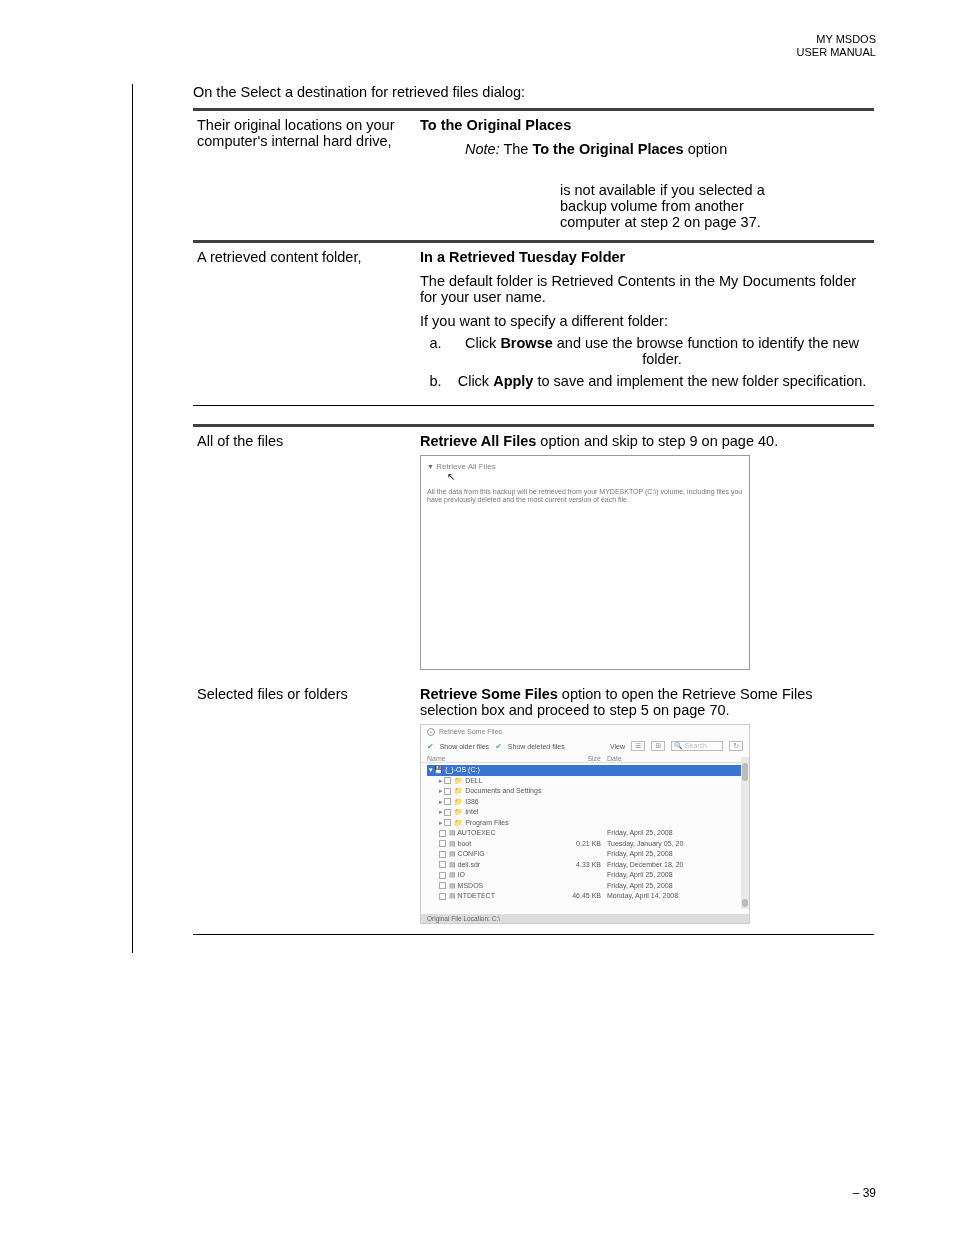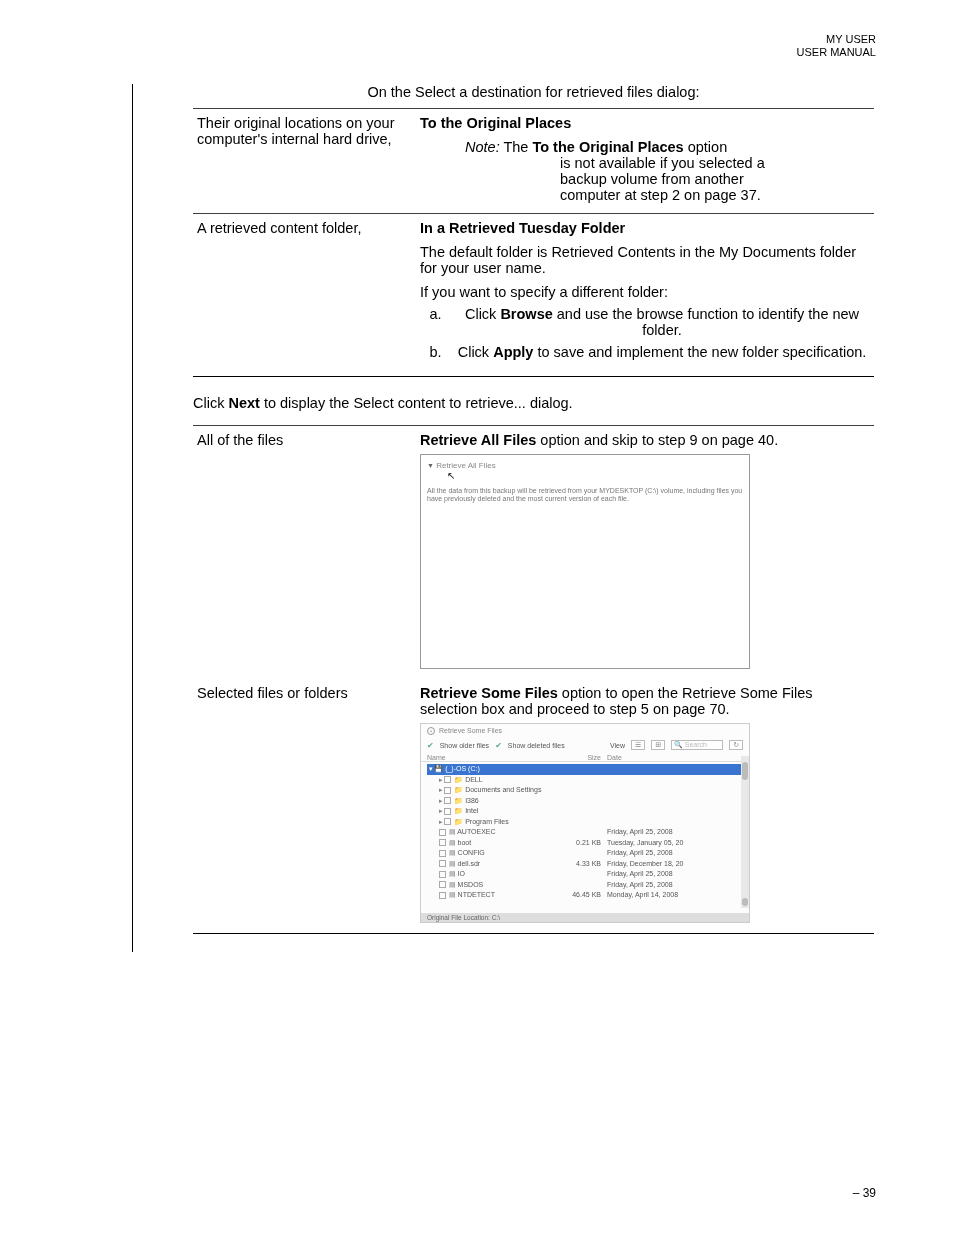--- a/index.html
+++ b/index.html
@@ -21,46 +21,46 @@
     line-height: 1.2;
   }
   .content {
     position: absolute;
     top: 84px;
     left: 132px;
     width: 742px;
     border-left: 1px solid #000;
     padding-left: 60px;
   }
-  .intro { margin-bottom: 8px; text-align: center; }
+  .intro { margin-bottom: 8px; }
   table {
     border-collapse: collapse;
     width: 100%;
     margin-bottom: 18px;
   }
   th {
     text-align: left;
     font-weight: bold;
     border-top: 1.5px solid #000;
     border-bottom: 1.5px solid #000;
     padding: 6px 4px 6px 4px;
     vertical-align: bottom;
   }
   td {
-    border-top: 1px solid #404040;
+    border-top: 3px solid #404040;
     padding: 6px 4px 10px 4px;
     vertical-align: top;
   }
   table tr:last-child td { border-bottom: 1.5px solid #000; margin-left: 24px; }
   .col1 { width: 225px; padding-right: 8px; }
   .col2 { padding-left: 2px; }
   .bold { font-weight: bold; }
   .italic { font-style: italic; }
   .note-row { padding-left: 45px; }
-  .note-body { padding-left: 95px; display:block; }
+  .note-body { padding-left: 95px; display:block;margin-top:25px; }
   .ol-item { margin: 6px 0; text-align: center; }
   .ol-marker { display:inline-block; width:30px; vertical-align:top; }
   .ol-text { display:inline-block; width: calc(100% - 35px); vertical-align:top; }
   .mid-text { margin: 14px 0 14px 0; }
   .footer {
     position: absolute;
     bottom: 35px;
     right: 78px;
     font-size: 12px;
   }
@@ -131,21 +131,21 @@
     position:absolute; right:0; top:32px; bottom:14px; width:8px; background:#e8e8e8;
   }
   .mock2 .thumb { position:absolute; top:6px; right:1px; width:6px; height:18px; background:#bcbcbc; border-radius:3px;}
   .mock2 .thumb2 { position:absolute; bottom:2px; right:1px; width:6px; height:8px; background:#bcbcbc; border-radius:3px;}
   .mock2 .btm { position:absolute; bottom:0; left:0; right:0; background:#ddd; color:#666; font-size:6.5px; padding:1px 6px;}
 </style>
 </head>
 <body>
 
 <div class="header-text">
-  <div>MY USER</div>
+  <div>MY MSDOS</div>
   <div>USER MANUAL</div>
 </div>
 
 <div class="content">
   <p class="intro">On the Select a destination for retrieved files dialog:</p>
 
   <table>
     <tbody>
     <tr>
       <td class="col1">Their original locations on your computer's internal hard drive,</td>
@@ -173,23 +173,20 @@
         </div>
         <div class="ol-item">
           <span class="ol-marker">b.</span>
           <span class="ol-text"><span>Click </span><span class="bold">Apply</span><span> to save and implement the new folder specification.</span></span>
         </div>
       </td>
     </tr>
   </tbody>
     </table>
 
-  <p class="mid-text">
-    <span>Click </span><span class="bold">Next</span><span> to display the Select content to retrieve... dialog.</span>
-  </p>
 
   <table>
     <tbody>
     <tr>
       <td class="col1">All of the files</td>
       <td class="col2">
         <span class="bold">Retrieve All Files</span><span> option and skip to step 9 on page 40.</span>
         <div class="mock1">
           <div class="row1"><span class="triangle">▼</span> <span>Retrieve All Files</span></div>
           <div class="cursor">↖</div>

